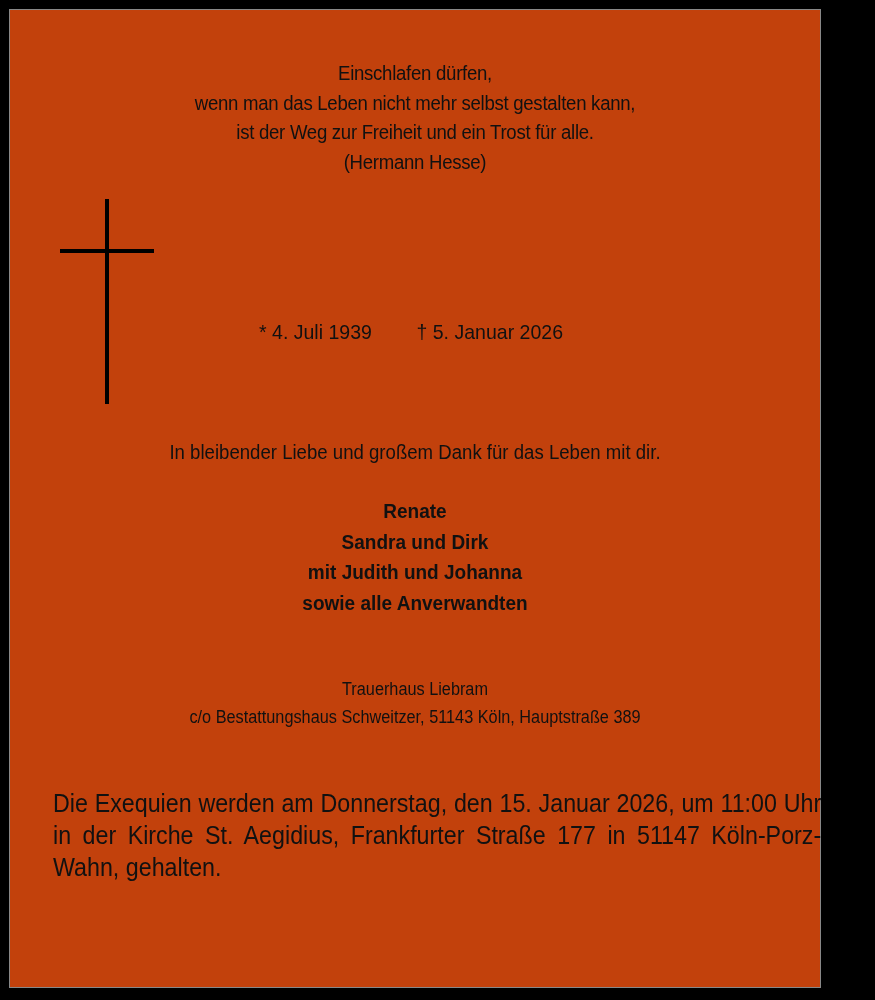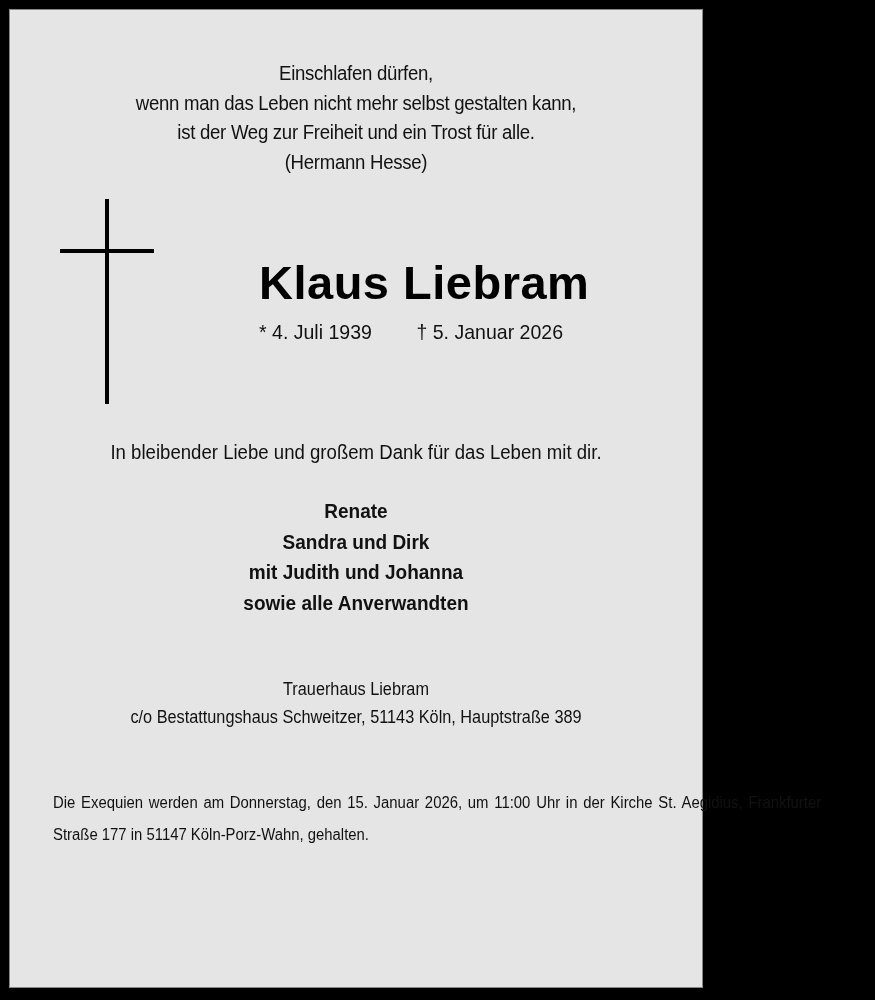--- a/index.html
+++ b/index.html
@@ -7,22 +7,22 @@
       width: 875px; height: 1000px;
       background: #000;
       position: relative;
       overflow: hidden;
       font-family: "Liberation Sans Narrow", "Liberation Sans", "DejaVu Sans", sans-serif;
       color: #111;
     }
     .card {
       position: absolute;
       left: 9px; top: 9px;
-      width: 694px; height: 979px;
-      background: #e5e5e5;
+      width: 812px; height: 979px;
+      background: #c2410c;
       box-shadow: inset 0 0 0 1px #888;
     }
     .quote {
       position: absolute;
       left: 0; right: 0; top: 50px;
       text-align: center;
       font-size: 20px;
       line-height: 29.5px;
       letter-spacing: -0.3px;
       transform: scaleX(0.93);
@@ -87,21 +87,21 @@
       text-align: center;
       font-size: 17.5px;
       line-height: 28px;
       transform: scaleX(0.93);
       transform-origin: center;
     }
     .trauerhaus div { white-space: nowrap; }
     .service {
       position: absolute;
       left: 44px; width: 768px;
-      font-size: 16px;
+      font-size: 25px;
       line-height: 32px;
       text-align: justify;
     }
     .service .inner {
       width: 826px;
       transform: scaleX(0.93);
       transform-origin: left;
     }
     .service-1 { top: 778px; }
     .service-2 { top: 886px; }
@@ -116,21 +116,20 @@
     <div>wenn man das Leben nicht mehr selbst gestalten kann,</div>
     <div>ist der Weg zur Freiheit und ein Trost für alle.</div>
     <div>(Hermann Hesse)</div>
   </div>
 
   <div>
     <div class="cross-v"></div>
     <div class="cross-h"></div>
   </div>
 
-  <div class="name">Klaus Liebram</div>
 
   <div class="dates">
     <span>* 4. Juli 1939</span>
     <span class="death">† 5. Januar 2026</span>
   </div>
 
   <div class="dedication">In bleibender Liebe und großem Dank für das Leben mit dir.</div>
 
   <div class="family">
     <div>Renate</div>

